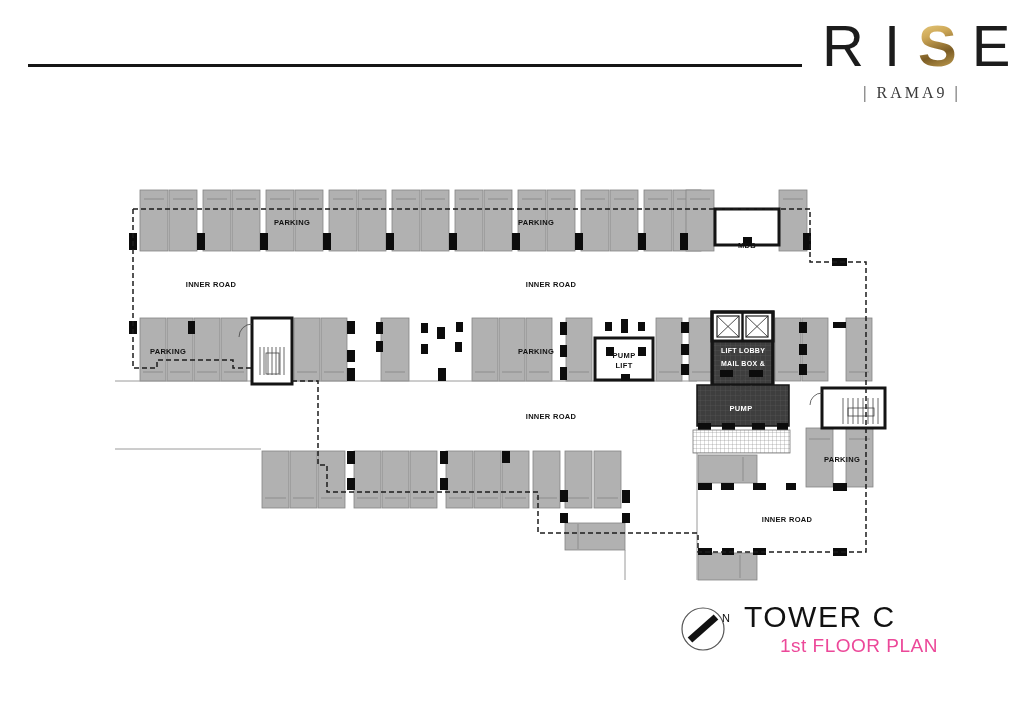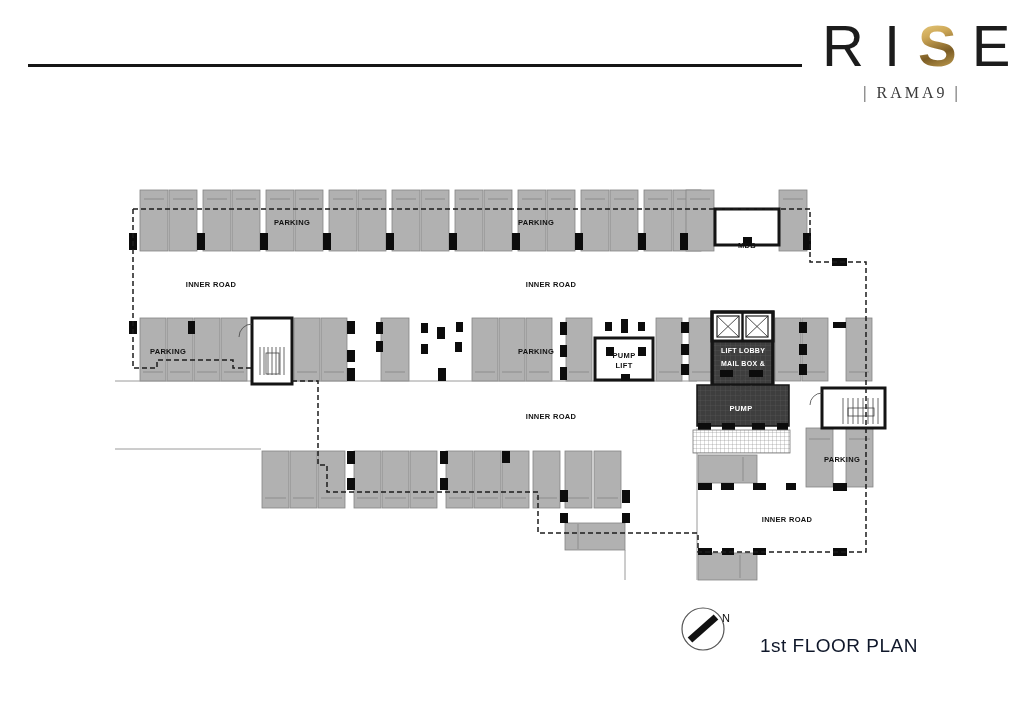--- a/index.html
+++ b/index.html
@@ -17,22 +17,22 @@
   #brand-sub{position:absolute;left:912px;top:84px;transform:translateX(-50%);
     font-family:"Liberation Serif",serif;font-size:16px;letter-spacing:3px;color:#3a3a3a;white-space:nowrap;}
   
   .lbl{position:absolute;transform:translate(-50%,-50%);font-size:7.5px;font-weight:bold;
        letter-spacing:.3px;color:#111;white-space:nowrap;z-index:5;}
   .lbl.white{color:#fff;}
   .lbl.two{text-align:center;line-height:9px;}
   
   #tower-title{position:absolute;left:744px;top:600px;font-size:30px;font-weight:500;
     letter-spacing:1.5px;color:#111;white-space:nowrap;}
-  #floor-title{position:absolute;left:760px;top:635px;font-size:19px;font-weight:400;
-    letter-spacing:.5px;color:#0f172a;white-space:nowrap;}
+  #floor-title{position:absolute;left:780px;top:635px;font-size:19px;font-weight:400;
+    letter-spacing:.5px;color:#ec4899;white-space:nowrap;}
   #north-n{position:absolute;left:722px;top:612px;font-size:11px;color:#111;}
   
   svg{position:absolute;left:0;top:0;}
   .stall{fill:#b1b1b1;stroke:#848484;stroke-width:.8;}
   .tick{stroke:#8d8d8d;stroke-width:1;}
   .col{fill:#0c0c0c;}
   .wall{fill:#fff;stroke:#141414;stroke-width:3;}
   .thin{stroke:#9a9a9a;stroke-width:1;}
   .dash{fill:none;stroke:#1c1c1c;stroke-width:1.5;stroke-dasharray:5 3;}
   .inner{fill:none;stroke:#444;stroke-width:.8;}
@@ -296,15 +296,16 @@
   <span class="lbl two" style="left:624px;top:355px;">PUMP</span>
   <span class="lbl two" style="left:624px;top:365px;">LIFT</span>
   <span class="lbl white" style="left:743px;top:350px;font-size:7px;">LIFT LOBBY</span>
   <span class="lbl white" style="left:743px;top:363px;font-size:7px;">MAIL BOX &amp;</span>
   <span class="lbl white" style="left:741px;top:408px;">PUMP</span>
   <span class="lbl" style="left:551px;top:416px;">INNER ROAD</span>
   <span class="lbl" style="left:787px;top:519px;">INNER ROAD</span>
   <span class="lbl" style="left:842px;top:459px;">PARKING</span>
 
   <span id="north-n">N</span>
+  <div id="tower-title">TOWER C</div>
   <div id="floor-title">1st FLOOR PLAN</div>
 
 </div>
 
 </body></html>

